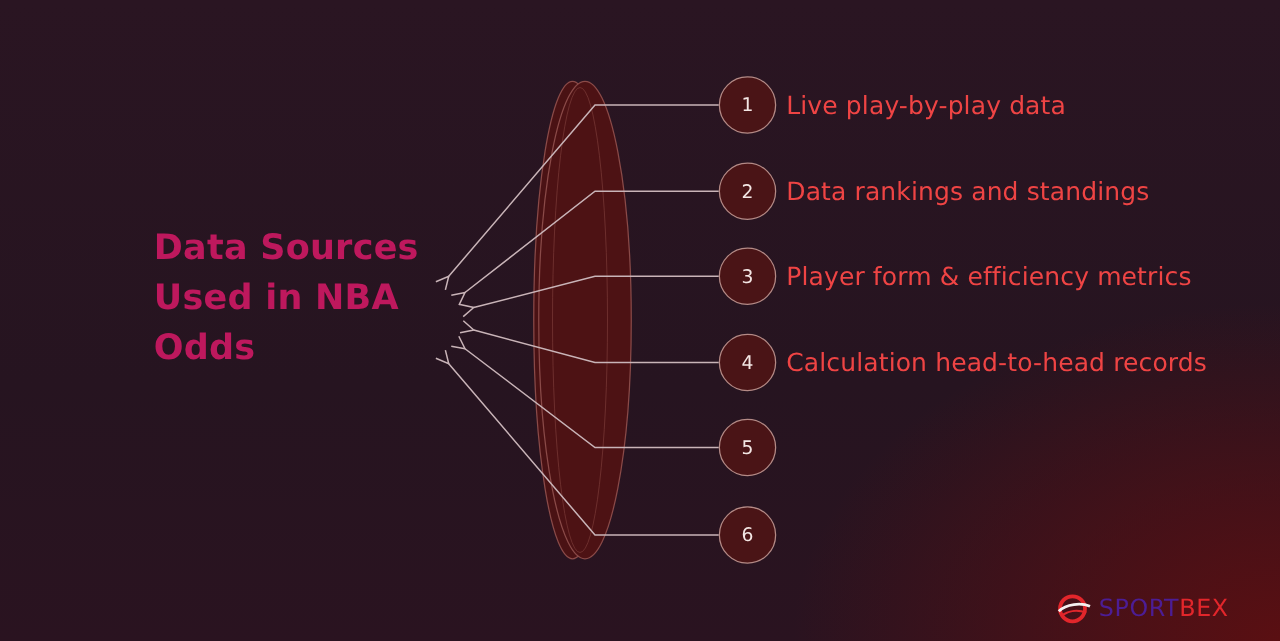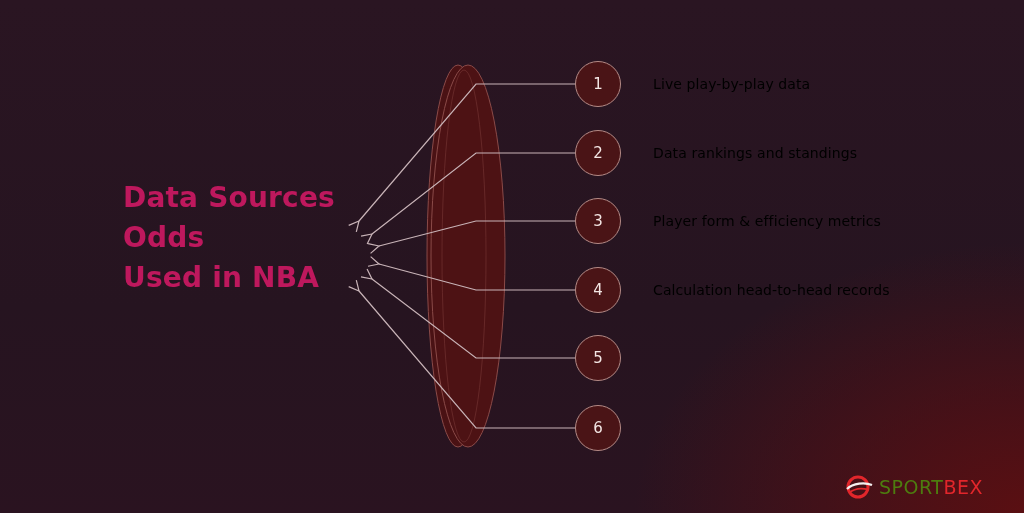--- a/index.html
+++ b/index.html
@@ -22,41 +22,41 @@
       position: absolute; left: 575px; height: 48px; display: flex; align-items: center;
     }
     .num {
       width: 46px; height: 46px; border-radius: 50%;
       background: #4a1416; border: 1.5px solid #b48a86;
       display: flex; align-items: center; justify-content: center;
       font-family: "DejaVu Sans", sans-serif; font-size: 15px; color: #f3e6e4;
       box-sizing: border-box;
     }
     .label {
-      margin-left: 32px; font-family: "DejaVu Sans", sans-serif;
-      font-size: 14px; color: #000000; white-space: nowrap; letter-spacing: 0.1px;
+      margin-left: 8px; font-family: "DejaVu Sans", sans-serif;
+      font-size: 20px; color: #ef4444; white-space: nowrap; letter-spacing: 0.1px;
     }
     .logo {
       position: absolute; left: 845px; top: 474px; height: 26px;
       display: flex; align-items: center;
     }
     .logo-text {
       margin-left: 6px; font-family: "DejaVu Sans", sans-serif; font-size: 19px;
       letter-spacing: 0.5px;
     }
-    .logo-a { color: #4d7c0f; }
+    .logo-a { color: #4c1d95; }
     .logo-b { color: #e2262b; text-align: right; }
   </style>
 </head>
 <body>
 
 <div class="title">
   <span>Data Sources</span>
+  <span>Used in NBA</span>
   <span>Odds</span>
-  <span>Used in NBA</span>
 </div>
 
 <svg class="diagram" width="1024" height="513" viewBox="0 0 1024 513">
   <defs>
     <marker id="arr" markerWidth="12" markerHeight="12" refX="1" refY="6" orient="auto" markerUnits="userSpaceOnUse">
       <path d="M11,1 L1,6 L11,11" fill="none" stroke="#c9b4b8" stroke-width="1.2"></path>
     </marker>
   </defs>
 
   <g>

